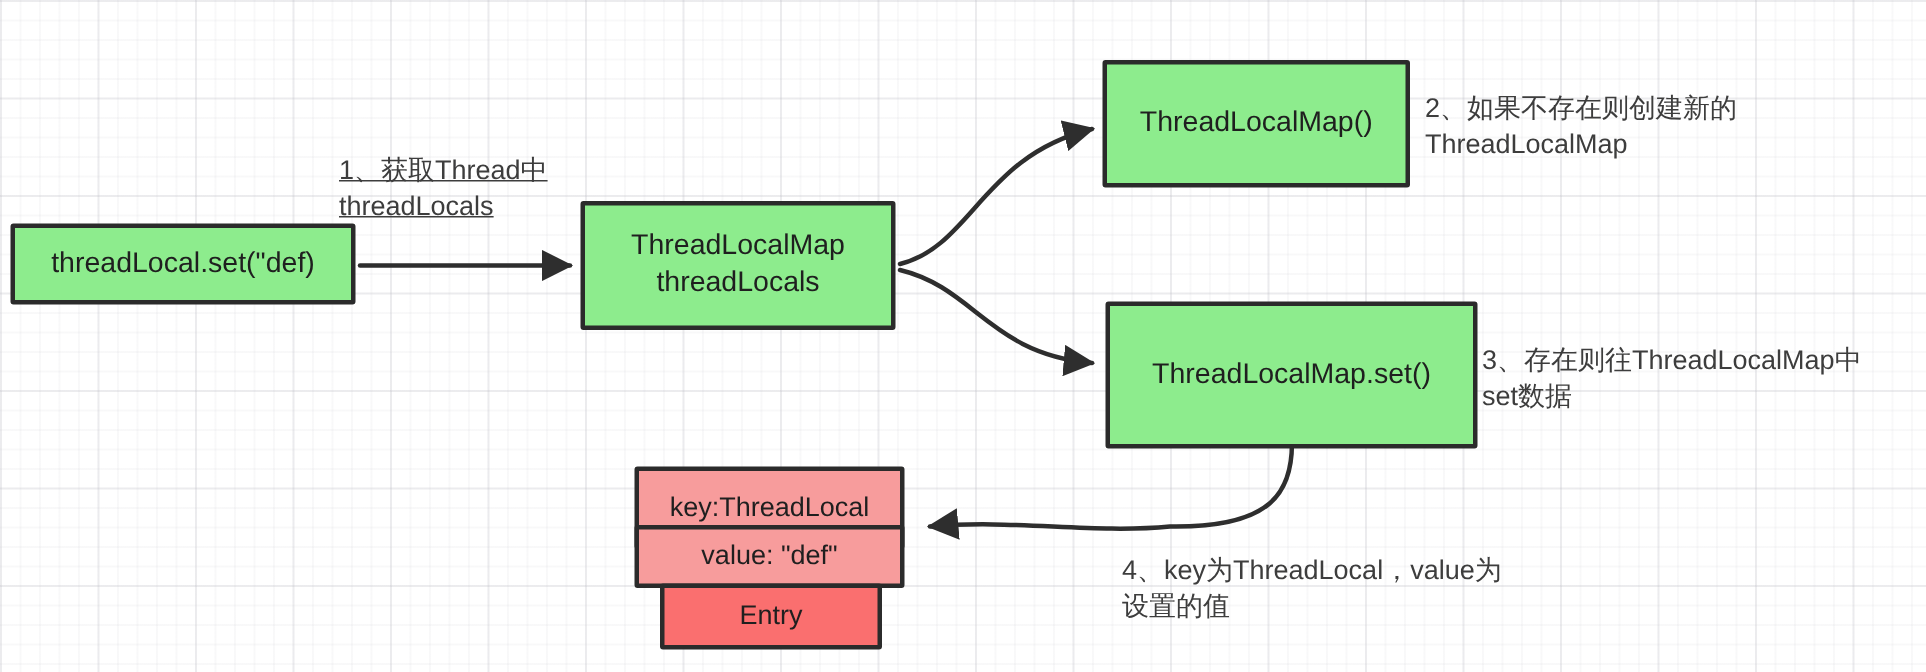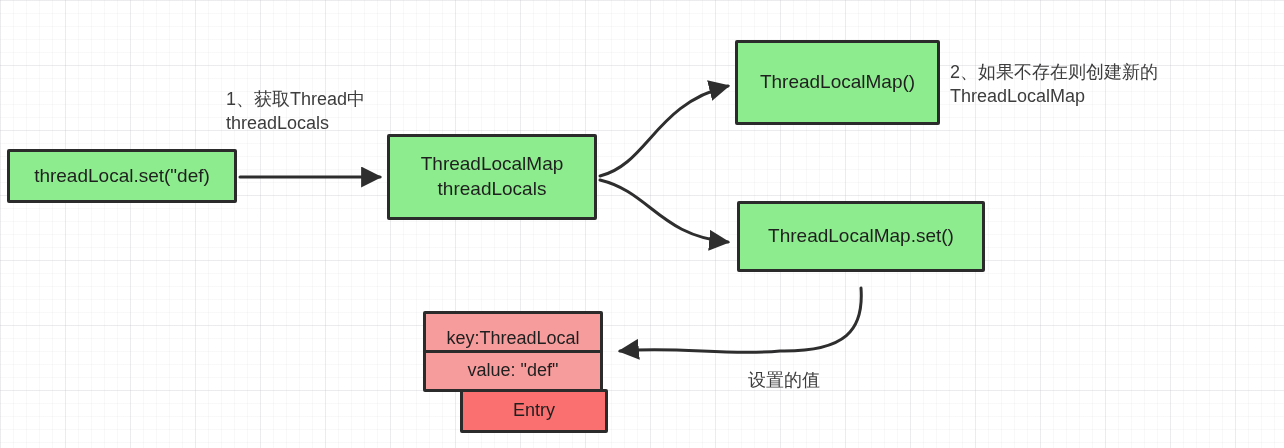--- a/index.html
+++ b/index.html
@@ -35,35 +35,35 @@
     line-height: 1.3;
     text-align: center;
   }
   .green { background: #8dec8d; }
   .pink  { background: #f79c9c; }
   .red   { background: #fa6f6f; }
 
   .node-set   { left: 7px;   top: 149px; width: 230px; height: 54px; }
   .node-map   { left: 387px; top: 134px; width: 210px; height: 86px; }
   .node-new   { left: 735px; top: 40px;  width: 205px; height: 85px; }
-  .node-setfn { left: 737px; top: 201px; width: 248px; height: 71px; }
+  .node-setfn { left: 737px; top: 201px; width: 248px; height: 98px; }
 
   .node-key   { left: 423px; top: 311px; width: 180px; height: 55px; font-size: 18px; }
   .node-value { left: 423px; top: 350px; width: 180px; height: 42px; font-size: 18px; }
-  .node-entry { left: 460px; top: 389px; width: 148px; height: 44px; font-size: 18px; }
+  .node-entry { left: 440px; top: 389px; width: 148px; height: 44px; font-size: 18px; }
 
   .ann {
     position: absolute;
     color: #3d3d3d;
     font-size: 18px;
     line-height: 1.35;
     text-align: left;
   }
   .ann span { display: block; }
-  .ann-1 { left: 226px; top: 87px;  width: 184px; }
+  .ann-1 { left: 226px; top: 101px;  width: 184px; text-decoration: underline; }
   .ann-2 { left: 950px; top: 60px;  width: 240px; }
   .ann-3 { left: 988px; top: 228px; width: 296px; }
   .ann-4 { left: 748px; top: 368px; width: 324px; }
 
   .node span { display: block; }
 </style>
 </head>
 <body>
 
 <div class="canvas">
@@ -100,30 +100,35 @@
 
   <div class="ann ann-2">
     <span>2、如果不存在则创建新的</span>
     <span>ThreadLocalMap</span>
   </div>
 
   <div class="node green node-setfn">
     <span>ThreadLocalMap.set()</span>
   </div>
 
+  <div class="ann ann-3">
+    <span>3、存在则往ThreadLocalMap中</span>
+    <span>set数据</span>
+  </div>
 
   <div class="node pink node-key">
     <span>key:ThreadLocal</span>
   </div>
 
   <div class="node pink node-value">
     <span>value: "def"</span>
   </div>
 
   <div class="node red node-entry">
     <span>Entry</span>
   </div>
 
   <div class="ann ann-4">
+    <span>4、key为ThreadLocal，value为</span>
     <span>设置的值</span>
   </div>
 
 </div>
 
 </body></html>

